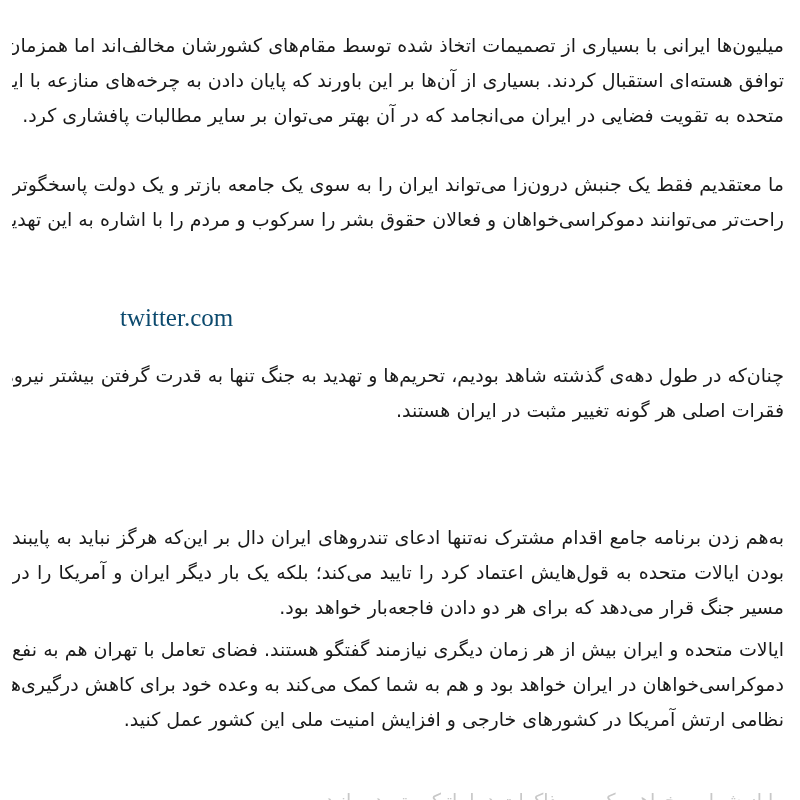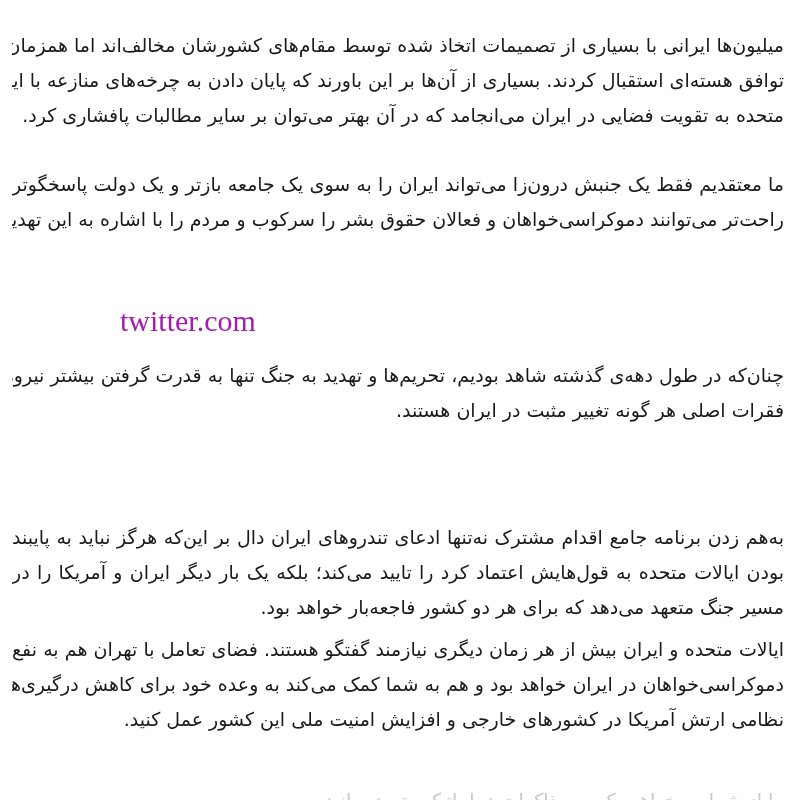--- a/index.html
+++ b/index.html
@@ -26,22 +26,22 @@
       height: 35px;
       overflow: hidden;
     }
     .line.last { text-align-last: right; }
     .watermark {
       position: absolute;
       left: 120px;
       top: 304px;
       direction: ltr;
       font-family: "Liberation Serif", serif;
-      font-size: 30px;
-      color: #a21caf;
+      font-size: 25px;
+      color: #0c4a6e;
     }
     .cut {
       position: absolute; right: 16px; top: 788px; width: 772px; height: 12px;
       overflow: hidden; color: #c8c8c8; font-size: 19px; line-height: 24px;
       direction: rtl; white-space: nowrap;
     }
   </style>
 </head>
 <body>
 
@@ -59,21 +59,21 @@
   </div>
 
   <div class="para" style="top:358px;">
     <span class="line">چنان‌که در طول دهه‌ی گذشته شاهد بودیم، تحریم‌ها و تهدید به جنگ تنها به قدرت گرفتن بیشتر نیروهای</span>
     <span class="line last">فقرات اصلی هر گونه تغییر مثبت در ایران هستند.</span>
   </div>
 
   <div class="para" style="top:520px;">
     <span class="line">به‌هم زدن برنامه جامع اقدام مشترک نه‌تنها ادعای تندروهای ایران دال بر این‌که هرگز نباید به پایبند</span>
     <span class="line">بودن ایالات متحده به قول‌هایش اعتماد کرد را تایید می‌کند؛ بلکه یک بار دیگر ایران و آمریکا را در</span>
-    <span class="line last">مسیر جنگ متعهد می‌دهد که برای هر دو کشور فاجعه‌بار خواهد بود.</span>
+    <span class="line last">مسیر جنگ قرار می‌دهد که برای هر دو دادن فاجعه‌بار خواهد بود.</span>
   </div>
 
   <div class="para" style="top:632px;">
     <span class="line">ایالات متحده و ایران بیش از هر زمان دیگری نیازمند گفتگو هستند. فضای تعامل با تهران هم به نفع</span>
     <span class="line">دموکراسی‌خواهان در ایران خواهد بود و هم به شما کمک می‌کند به وعده خود برای کاهش درگیری‌های</span>
     <span class="line last">نظامی ارتش آمریکا در کشورهای خارجی و افزایش امنیت ملی این کشور عمل کنید.</span>
   </div>
 
   <div class="cut">ما از شما می‌خواهیم که به مذاکرات دیپلماتیک متعهد بمانید</div>
 </div>

